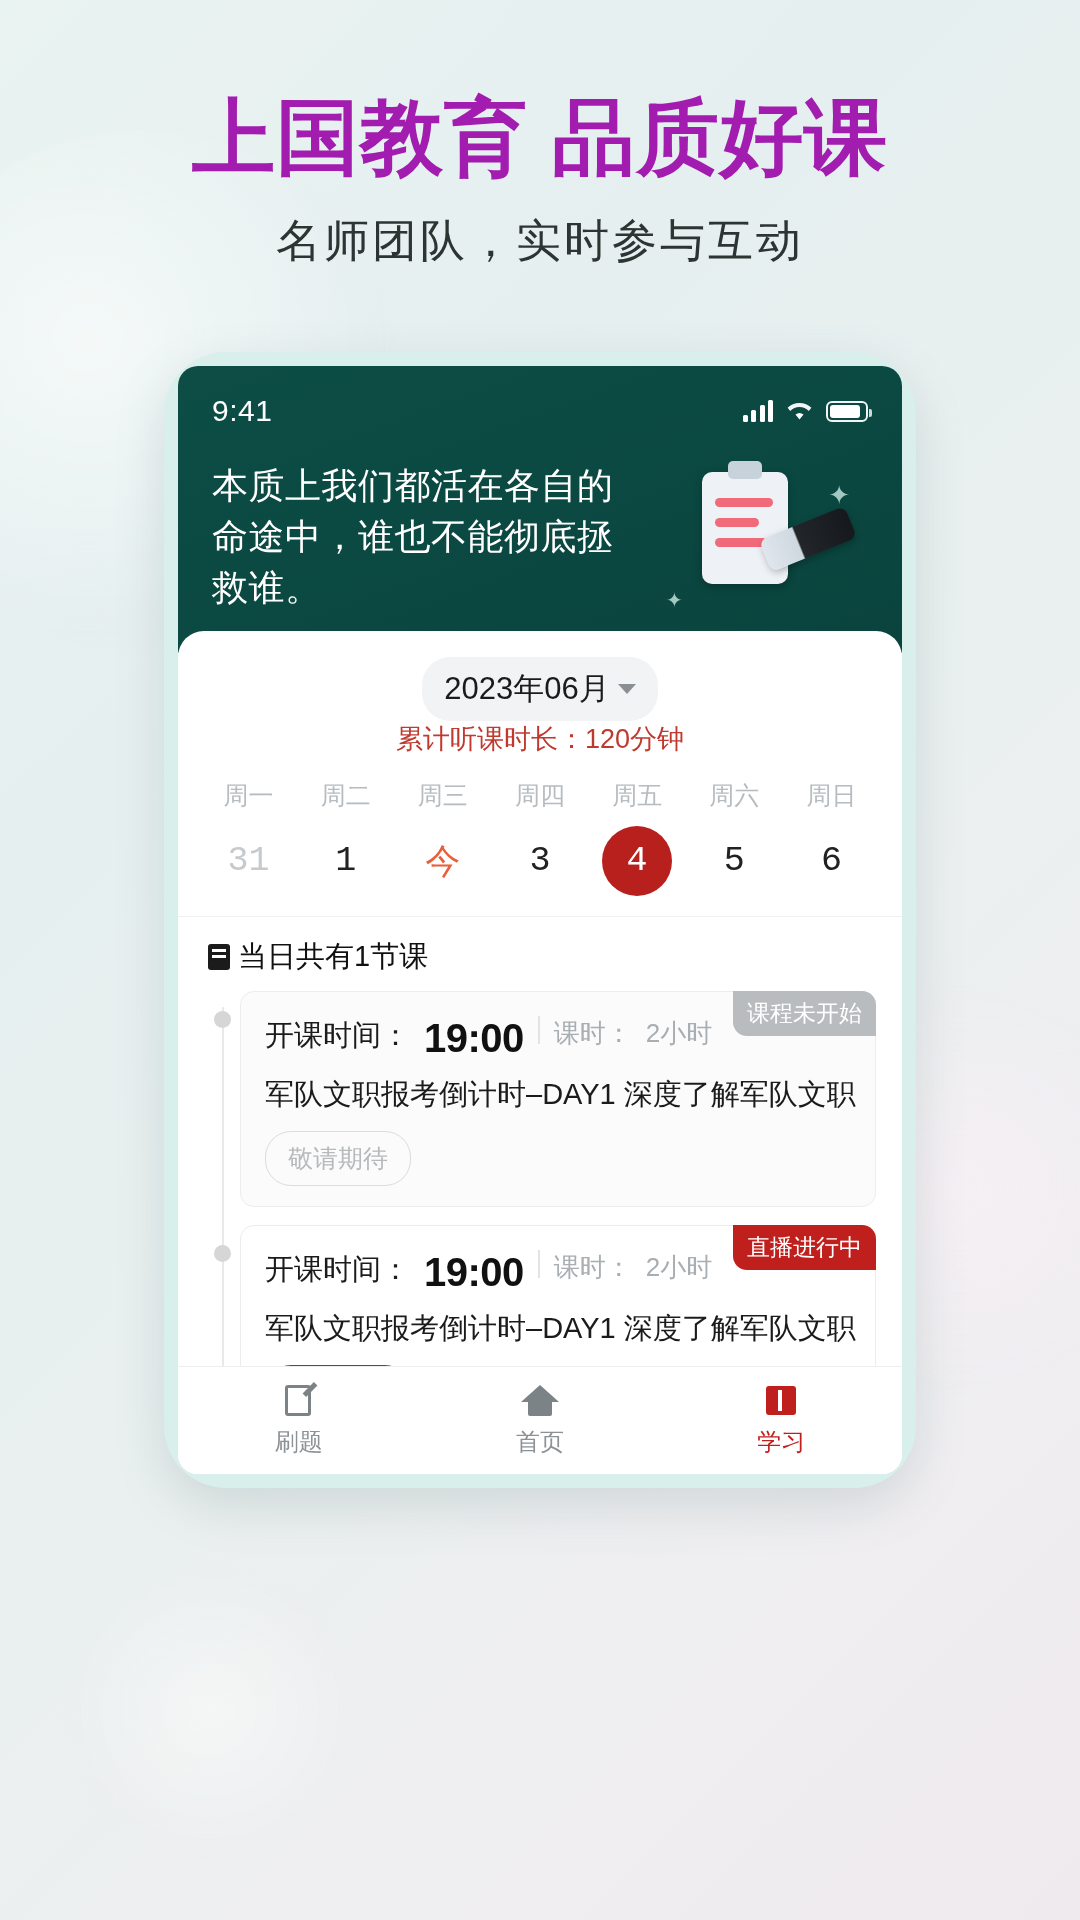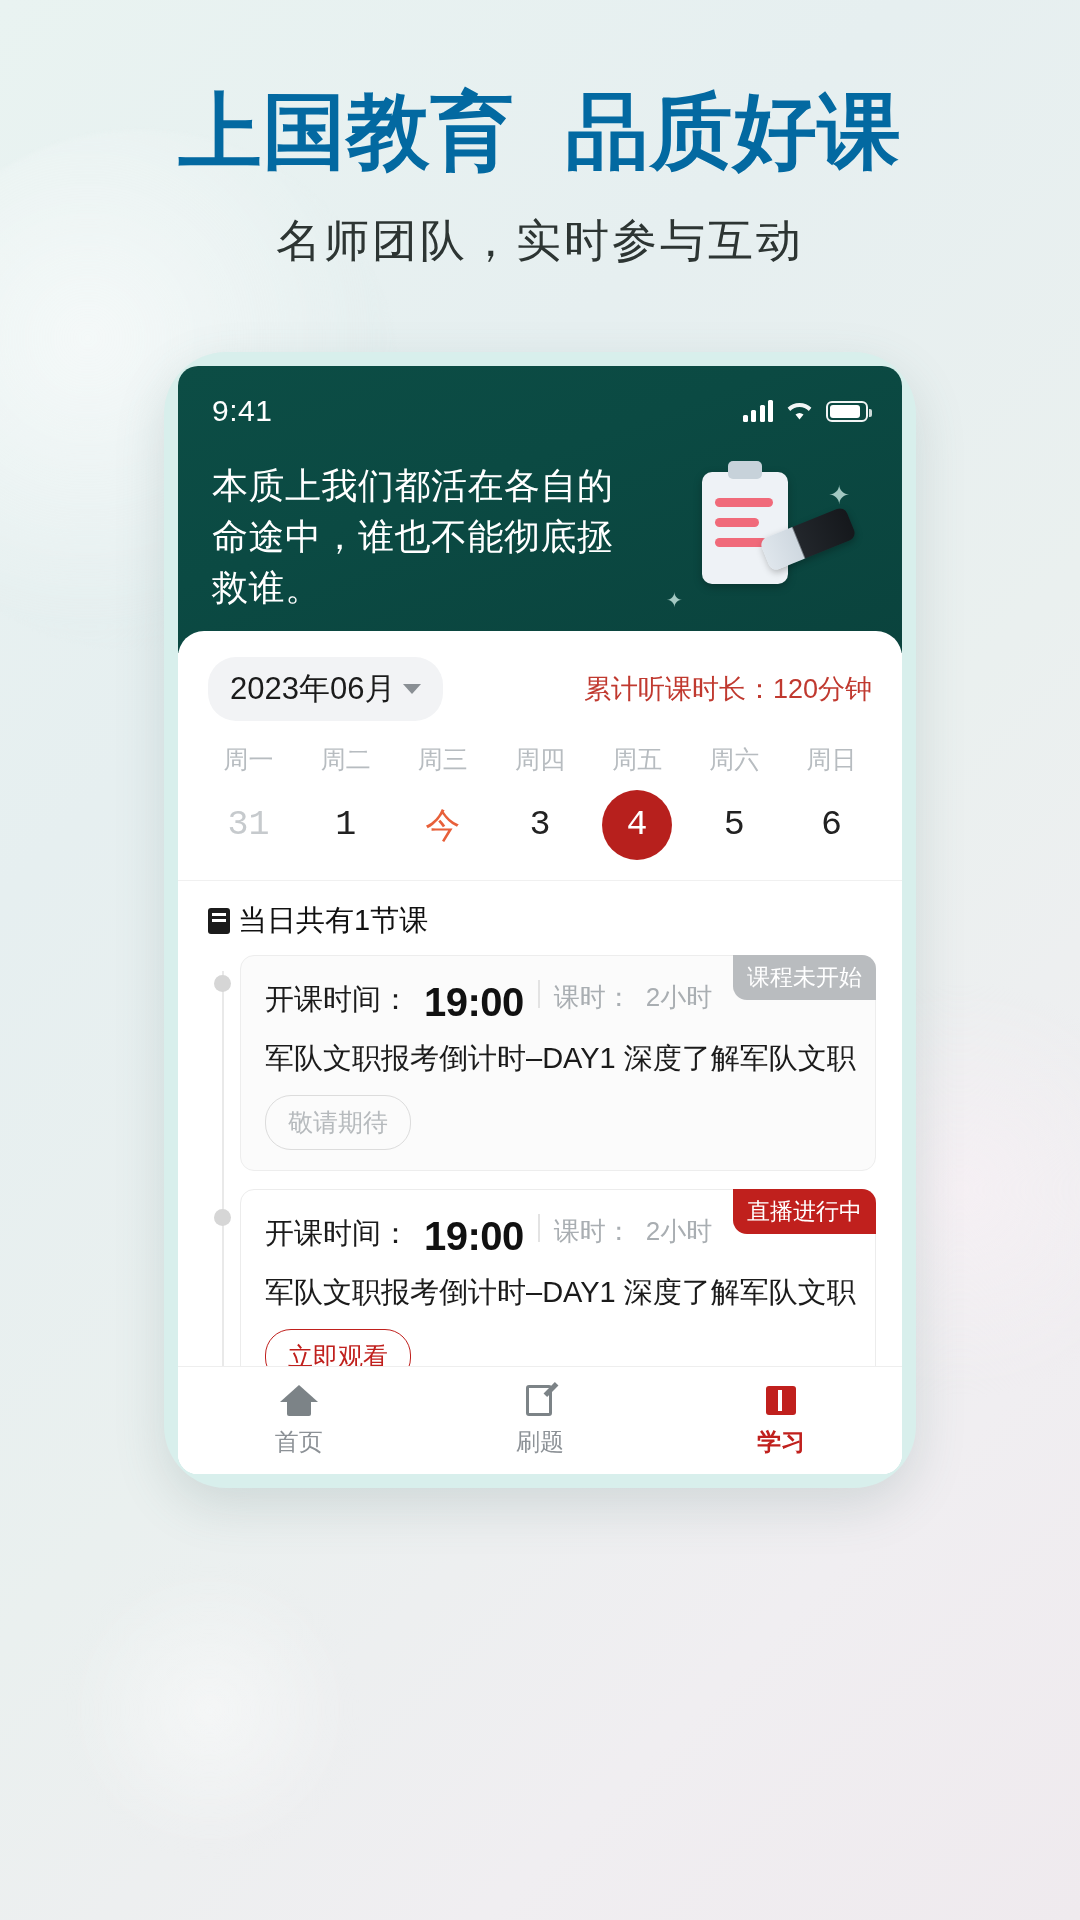--- a/index.html
+++ b/index.html
@@ -12,23 +12,23 @@
   .bg-blob{position:absolute;border-radius:50%;filter:blur(2px);}
   .blob1{width:520px;height:520px;left:-120px;top:130px;
     background:radial-gradient(circle at 40% 40%,rgba(255,255,255,.55),rgba(226,238,238,.15) 65%,rgba(226,238,238,0) 72%);}
   .blob2{width:420px;height:420px;right:-90px;top:980px;
     background:radial-gradient(circle at 50% 50%,rgba(248,240,245,.7),rgba(240,234,240,0) 70%);}
   .blob3{width:300px;height:300px;left:60px;bottom:60px;
     background:radial-gradient(circle at 50% 50%,rgba(255,255,255,.45),rgba(255,255,255,0) 70%);}
 
   .promo{position:absolute;top:96px;left:0;width:1080px;text-align:center;z-index:5;}
   .promo-title{
-    font-size:83px;line-height:1.02;font-weight:bold;color:#0369a1;
+    font-size:83px;line-height:1.02;font-weight:bold;color:#a21caf;
     letter-spacing:1px;
-    font-family:Liberation Mono, monospace;
+    font-family:Liberation Sans, sans-serif;
   }
   .promo-sub{
     margin-top:30px;font-size:45px;color:#2d3533;letter-spacing:3px;font-weight:400;
   }
 
   
   .phone{
     position:absolute;left:164px;top:352px;width:752px;height:1136px;
     background:#d8efec;border-radius:62px;padding:14px;
     box-shadow:0 18px 50px rgba(80,110,110,.18);z-index:6;
@@ -75,21 +75,21 @@
     position:absolute;right:6px;top:56px;width:92px;height:34px;
     background:linear-gradient(90deg,#dfe6ec 0%,#cfd8e0 38%,#22262b 40%,#15181c 100%);
     border-radius:8px;transform:rotate(-22deg);box-shadow:0 3px 7px rgba(0,0,0,.25);
   }
   .spark{position:absolute;color:#bfe0da;font-size:26px;opacity:.85;}
   .sp1{right:10px;top:14px;}
   .sp2{left:16px;bottom:4px;font-size:20px;}
 
   
   .sheet{background:#fff;border-radius:26px 26px 0 0;margin-top:-22px;position:relative;z-index:3;flex:1;display:flex;flex-direction:column;overflow:hidden;}
-  .cal-head{display:flex;align-items:center;justify-content:space-between;padding:26px 30px 12px 30px;}
+  .cal-head{display:flex;align-items:center;justify-content:space-between;padding:26px 30px 12px 30px;flex-direction:column;}
   .month-pill{
     background:#f2f3f5;border-radius:28px;padding:11px 22px;display:flex;align-items:center;gap:8px;
     font-size:31px;color:#1b1b1b;
   }
   .caret{width:0;height:0;border-left:9px solid transparent;border-right:9px solid transparent;border-top:10px solid #8a8f94;}
   .listen{font-size:27px;color:#c0392f;font-weight:500;}
 
   .weekrow{display:flex;padding:10px 22px 0 22px;}
   .weekrow div{flex:1;text-align:center;font-size:25px;color:#b7bcc0;}
   .daterow{display:flex;padding:14px 22px 20px 22px;align-items:center;border-bottom:1px solid #f0f0f0;font-family:Liberation Mono, monospace;}
@@ -127,21 +127,21 @@
   .btn{margin-top:16px;display:inline-block;border-radius:26px;padding:10px 22px;font-size:25px;}
   .btn.ghost{border:1px solid #dcdcdc;color:#b6babd;}
   .btn.outline{border:1px solid #c0201d;color:#c0201d;}
 
   .tabbar{
     position:absolute;left:0;right:0;bottom:0;height:108px;background:#fff;border-top:1px solid #eee;
     display:flex;align-items:center;z-index:9;
   }
   .tab{flex:1;display:flex;flex-direction:column;align-items:center;gap:7px;}
   .tab .tl{font-size:24px;color:#8c9196;}
-  .tab.active .tl{color:#c0201d;font-weight:700;}
+  .tab.active .tl{color:#c0201d;font-weight:400;}
   .ic{width:38px;height:36px;position:relative;}
   .ic-home{width:0;height:0;border-left:19px solid transparent;border-right:19px solid transparent;border-bottom:17px solid #7c8387;position:absolute;top:2px;}
   .ic-home-b{position:absolute;bottom:3px;left:7px;width:24px;height:17px;background:#7c8387;border-radius:2px;}
   .ic-paper{position:absolute;left:5px;top:2px;width:26px;height:31px;border:3px solid #7c8387;border-radius:3px;}
   .ic-pen{position:absolute;right:0;top:4px;width:16px;height:5px;background:#7c8387;transform:rotate(-45deg);}
   .ic-book{position:absolute;left:4px;top:3px;width:30px;height:29px;background:#c0201d;border-radius:3px;}
   .ic-book::after{content:"";position:absolute;left:12px;top:4px;width:4px;height:21px;background:#fff;}
   .ic-user{position:absolute;left:11px;top:1px;width:17px;height:17px;border-radius:50%;background:#7c8387;}
   .ic-user-b{position:absolute;left:4px;bottom:3px;width:31px;height:16px;border-radius:16px 16px 0 0;background:#7c8387;}
 </style>
@@ -293,31 +293,31 @@
           </div>
 
         </div>
       </div>
     </div>
   </div>
 
   <div class="tabbar">
     <div class="tab">
       <div class="ic">
+            <div class="ic-paper"></div>
+            <div class="ic-pen"></div>
+          </div>
+      <div class="tl">刷题</div>
+    </div>
+    <div class="tab">
+      <div class="ic">
             <div class="ic-home"></div>
             <div class="ic-home-b"></div>
           </div>
       <div class="tl">首页</div>
-    </div>
-    <div class="tab">
-      <div class="ic">
-            <div class="ic-paper"></div>
-            <div class="ic-pen"></div>
-          </div>
-      <div class="tl">刷题</div>
     </div>
     <div class="tab active">
       <div class="ic">
             <div class="ic-book"></div>
           </div>
       <div class="tl">学习</div>
     </div>
   </div>
 
  </div>

